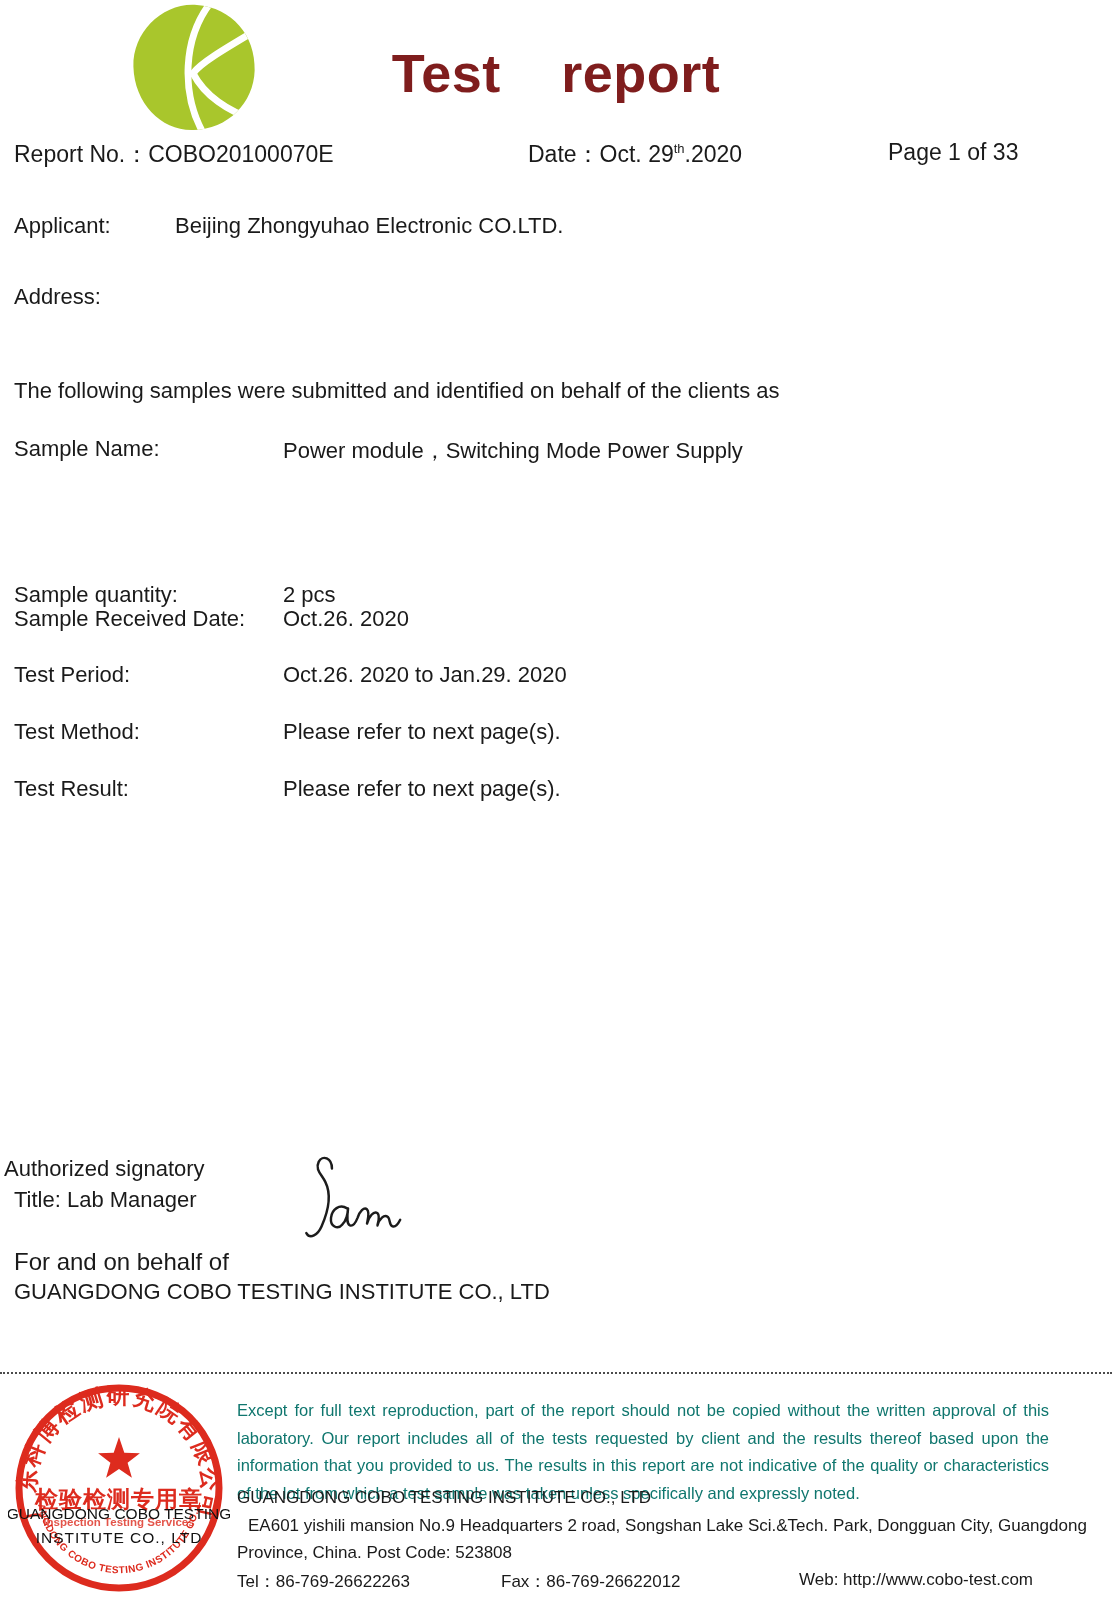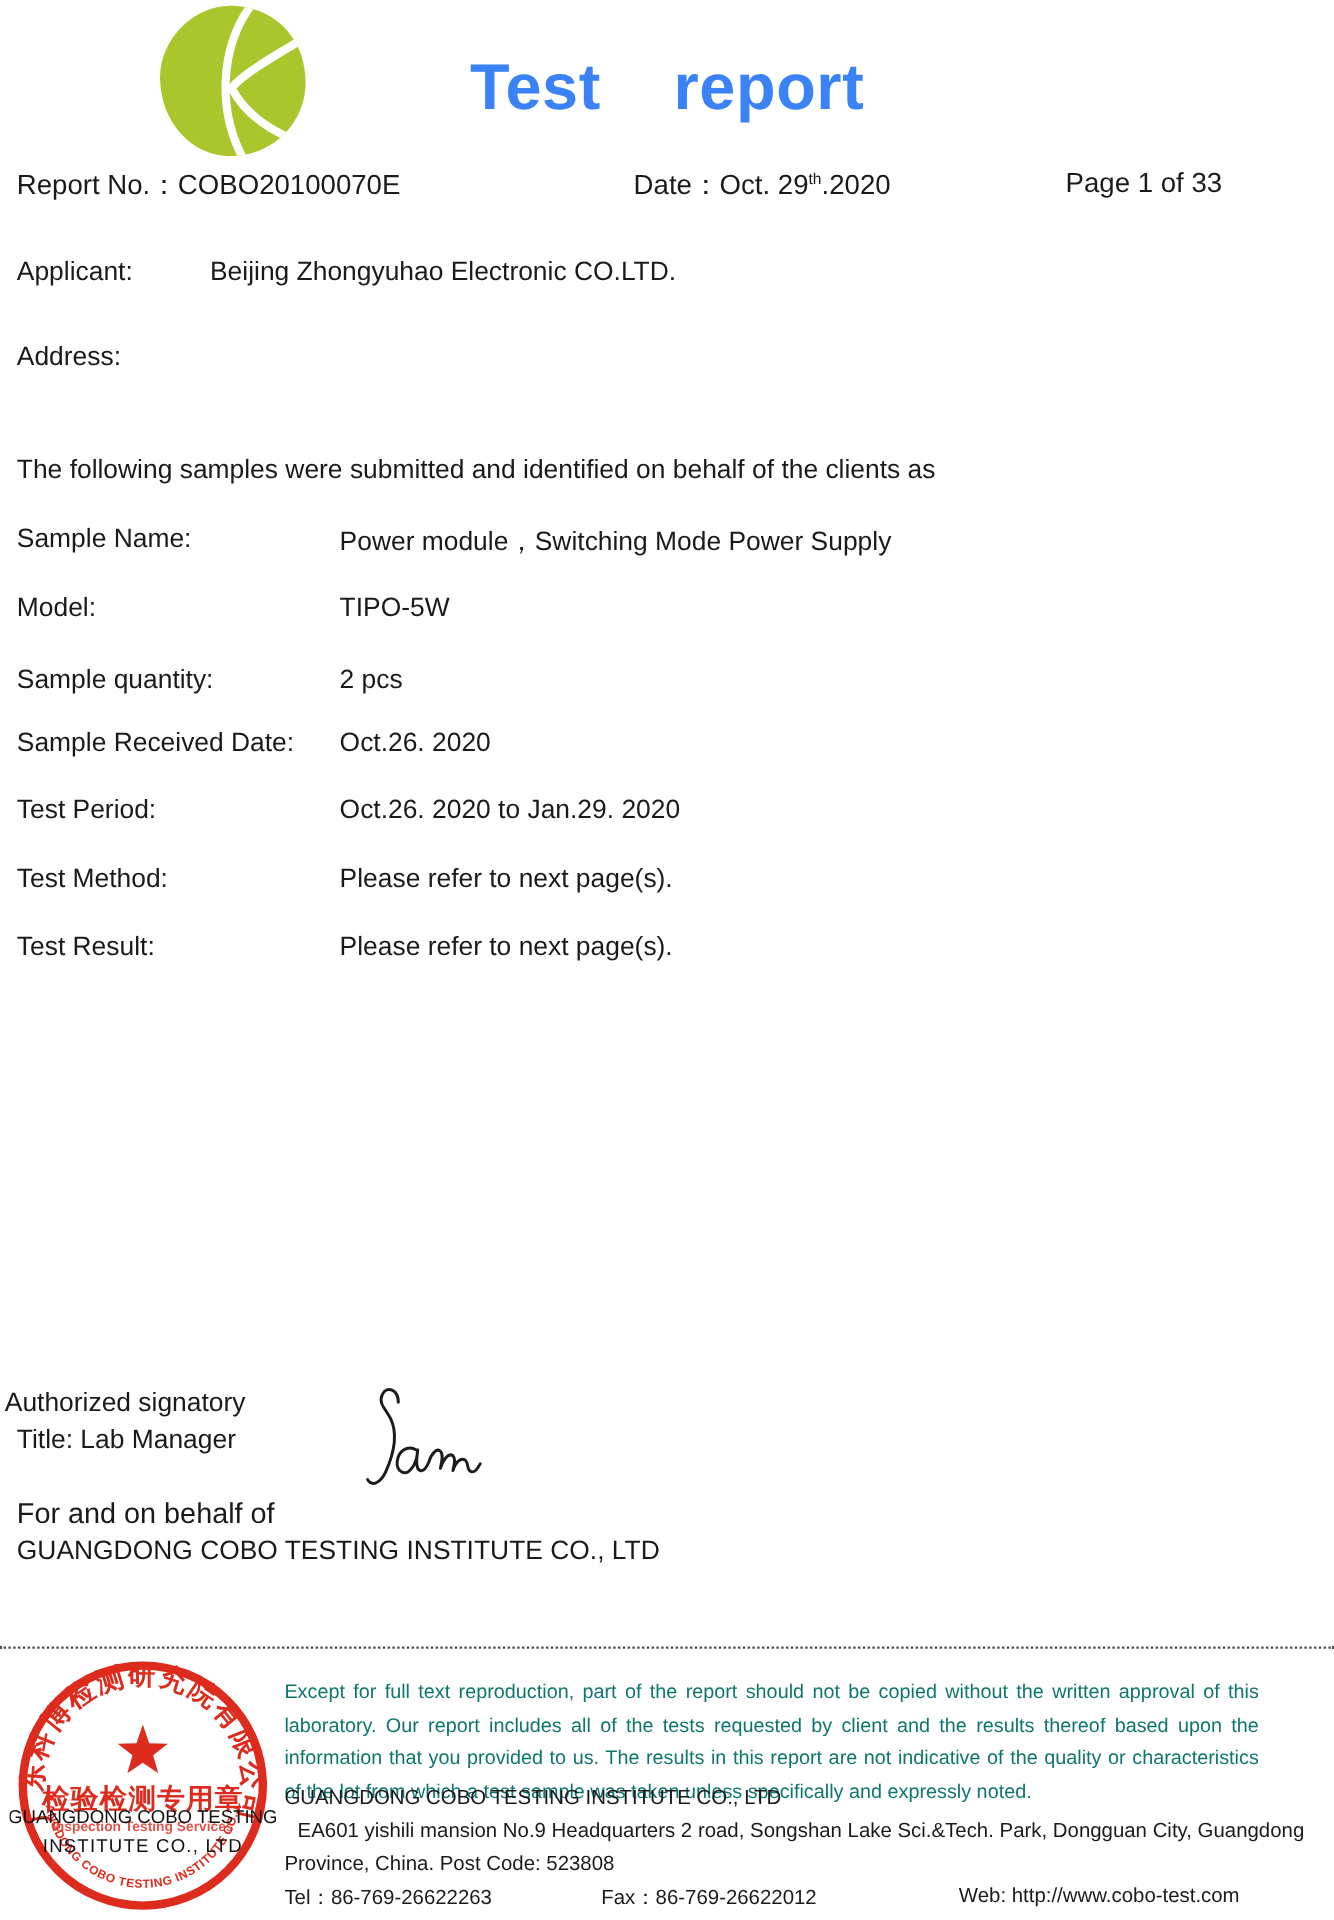--- a/index.html
+++ b/index.html
@@ -5,21 +5,21 @@
   html,body{margin:0;padding:0;background:#e8e8e8;}
   .page{
     position:relative;width:1112px;height:1600px;margin:0 auto;
     background:#ffffff;color:#1a1a1a;overflow:hidden;
     font-family:"Liberation Sans", sans-serif;
   }
   
   .logo{position:absolute;left:126px;top:2px;width:138px;height:132px;}
   .title{
     position:absolute;left:0;top:42px;width:1112px;text-align:center;
-    font-size:54px;font-weight:bold;word-spacing:45px;letter-spacing:0.5px;color:#3b82f6;
+    font-size:54px;font-weight:bold;word-spacing:45px;letter-spacing:0.5px;color:#7f1d1d;
   }
   .hdr-row{position:absolute;top:139px;left:0;width:1112px;font-size:23px;}
   .hdr-report{position:absolute;left:14px;top:0;}
   .hdr-date{position:absolute;left:528px;top:0;}
   .hdr-date sup{font-size:13px;}
   .hdr-page{position:absolute;left:888px;top:0;}
   
   .row{position:absolute;left:14px;width:1084px;font-size:22px;}
   .row .val-a{position:absolute;left:161px;top:0;width:920px;}
   .row .val-s{position:absolute;left:269px;top:0;width:812px;}
@@ -81,25 +81,21 @@
   <div class="row" style="top:284px">
     <span>Address:</span>
   </div>
 
   <div class="intro">The following samples were submitted and identified on behalf of the clients as</div>
 
   <div class="row" style="top:436px">
     <span>Sample Name:</span>
     <span class="val-s">Power module，Switching Mode Power Supply</span>
   </div>
-  <div class="row" style="top:493px">
-    <span>Model:</span>
-    <span class="val-s">TIPO-5W</span>
-  </div>
-  <div class="row" style="top:553px">
+  <div class="row" style="top:582px">
     <span>Sample quantity:</span>
     <span class="val-s">2 pcs</span>
   </div>
   <div class="row" style="top:606px">
     <span>Sample Received Date:</span>
     <span class="val-s">Oct.26. 2020</span>
   </div>
   <div class="row" style="top:662px">
     <span>Test Period:</span>
     <span class="val-s">Oct.26. 2020 to Jan.29. 2020</span>

